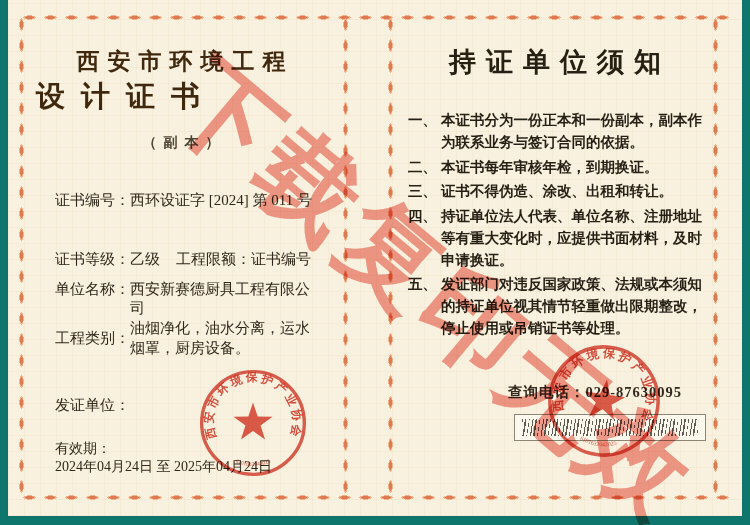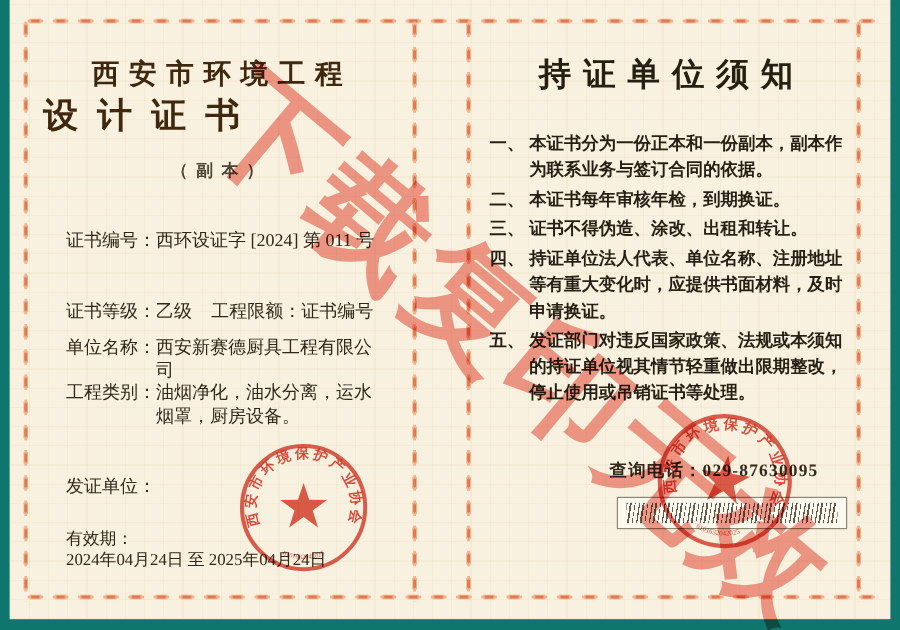--- a/index.html
+++ b/index.html
@@ -34,21 +34,21 @@
   .cert-title1 { margin-top:46px; text-align:center; font-size:23px; font-weight:700;
                  letter-spacing:8px; padding-left:8px; color:#40280f; }
   .cert-title2 { font-size:29px; font-weight:700;
                  letter-spacing:16px; padding-left:16px; color:#40280f; }
   .copy-label  { margin-top:17px; text-align:center; font-size:14px; font-weight:600;
                  letter-spacing:7px; padding-left:7px; color:#4e4433; }
   .row { position:absolute; left:35px; width:268px; font-size:15px; font-weight:400;
          color:#2f2719; display:flex; }
   .row .lab { flex:0 0 auto; }
   .r1 { top:191px; } .r2 { top:250px; } .r3 { top:280px; }
-  .r4 { top:318px; } .r5 { top:396px;text-align:right; } .r6 { top:440px; font-size:14px;flex-direction:column; }
+  .r4 { top:318px;align-items:center; } .r5 { top:396px;text-align:right; } .r6 { top:440px; font-size:14px;flex-direction:column; }
   .r2 .lab2 { margin-left:16px; }
   .r4 .val  { width:228px; line-height:1.35; }
 
   
   .right-panel { position:absolute; left:388px; top:0; width:318px; height:516px; z-index:1; }
   .notice-title { margin-top:44px; text-align:center; font-size:27px; font-weight:700;
                   letter-spacing:10px; padding-left:10px; color:#262012; }
   .notice-list { margin:30px 6px 0 12px; list-style:none; }
   .notice-item { display:flex; font-size:14.5px; line-height:1.5; font-weight:600;
                  color:#261f14; margin-bottom:3px; }

